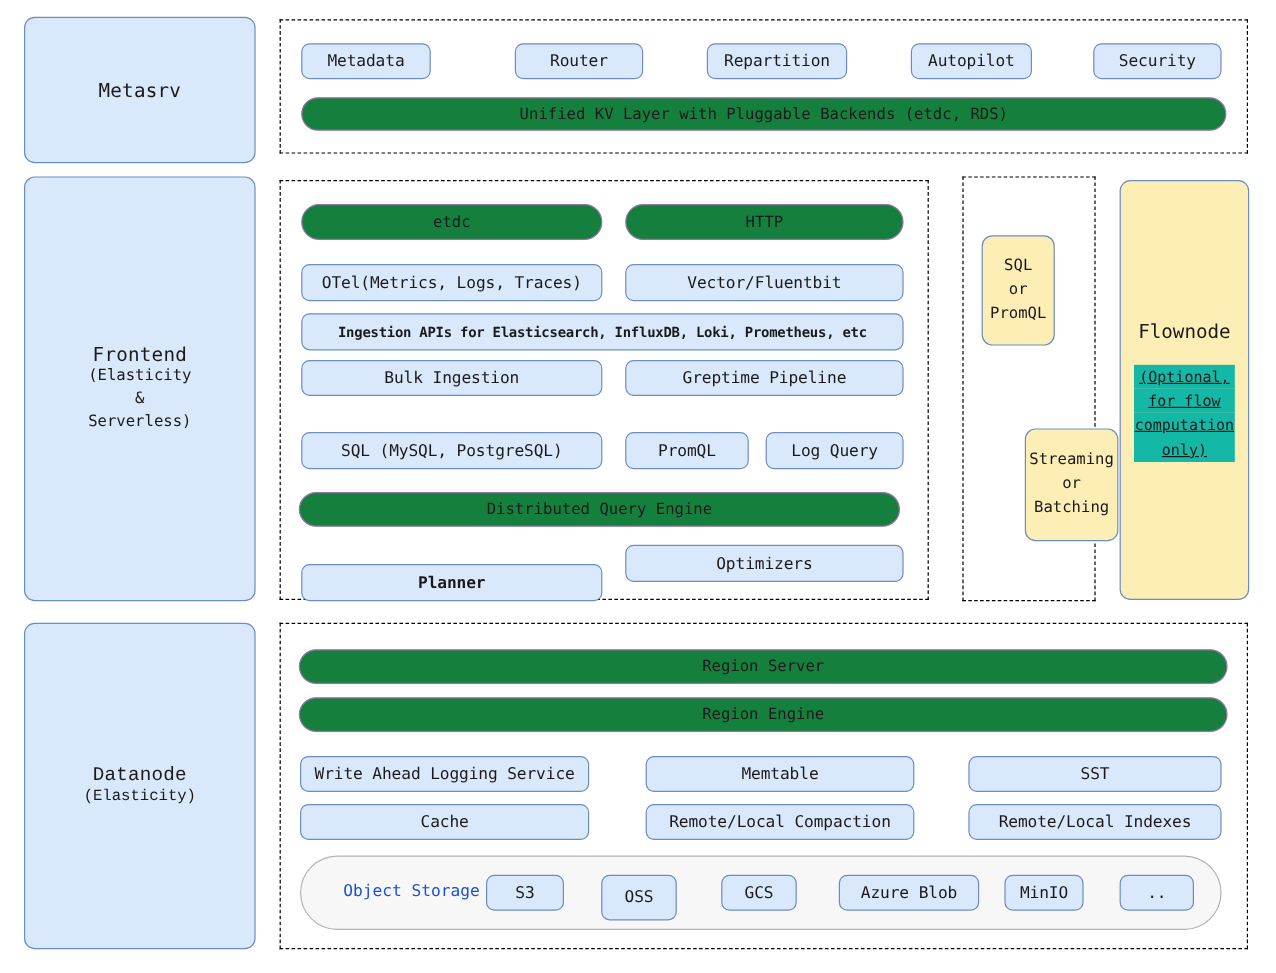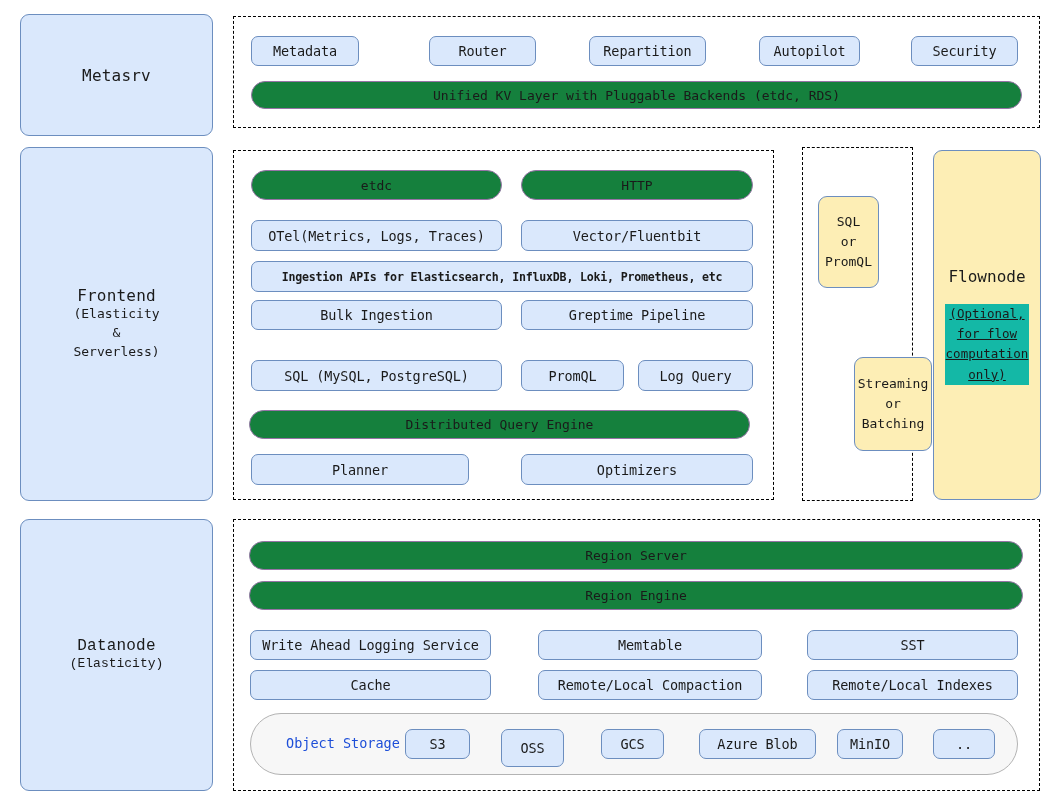--- a/index.html
+++ b/index.html
@@ -148,21 +148,21 @@
 
 <div class="blue-box" style="left:251px; top:300px; width:251px; height:30px;">Bulk Ingestion</div>
 <div class="blue-box" style="left:521px; top:300px; width:232px; height:30px;">Greptime Pipeline</div>
 
 <div class="blue-box" style="left:251px; top:360px; width:251px; height:31px;">SQL (MySQL, PostgreSQL)</div>
 <div class="blue-box" style="left:521px; top:360px; width:103px; height:31px;">PromQL</div>
 <div class="blue-box" style="left:638px; top:360px; width:115px; height:31px;">Log Query</div>
 
 <div class="purple-pill" style="left:249px; top:410px; width:501px; height:29px;">Distributed Query Engine</div>
 
-<div class="blue-box" style="left:251px; top:454px; width:218px; height:31px;">Planner</div>
+<div class="blue-box" style="left:251px; top:470px; width:251px; height:31px;font-weight:bold;">Planner</div>
 <div class="blue-box" style="left:521px; top:454px; width:232px; height:31px;">Optimizers</div>
 
 <div class="dashed-panel" style="left:802px; top:147px; width:111px; height:354px;"></div>
 
 <div class="yellow-box" style="left:818px; top:196px; width:61px; height:92px;">
   <div>SQL</div>
   <div>or</div>
   <div>PromQL</div>
 </div>
 

